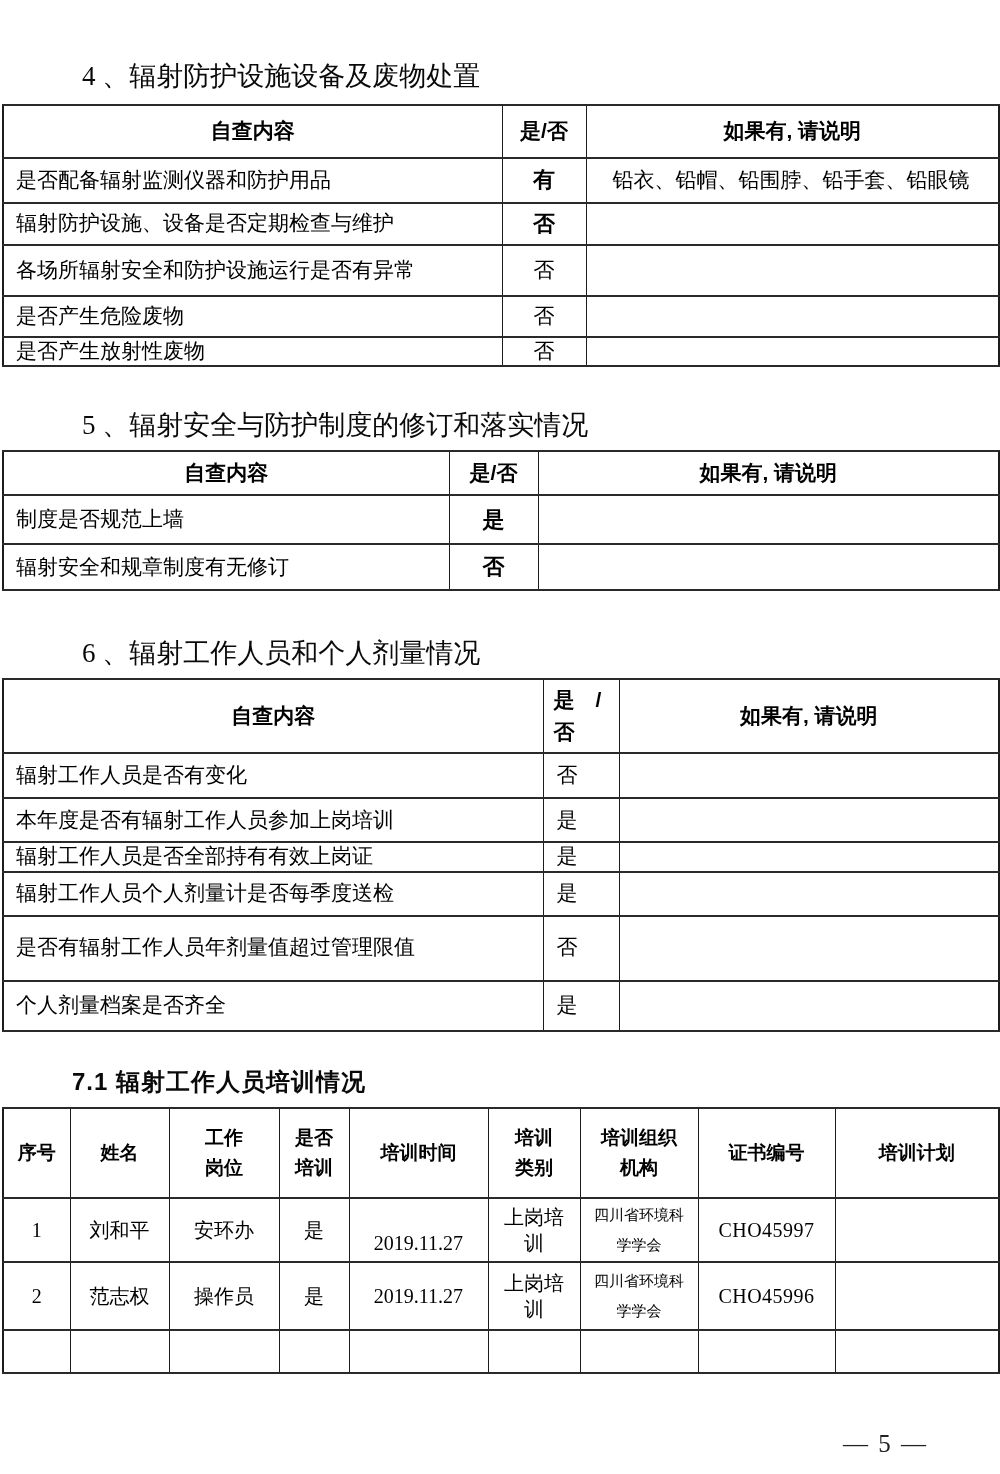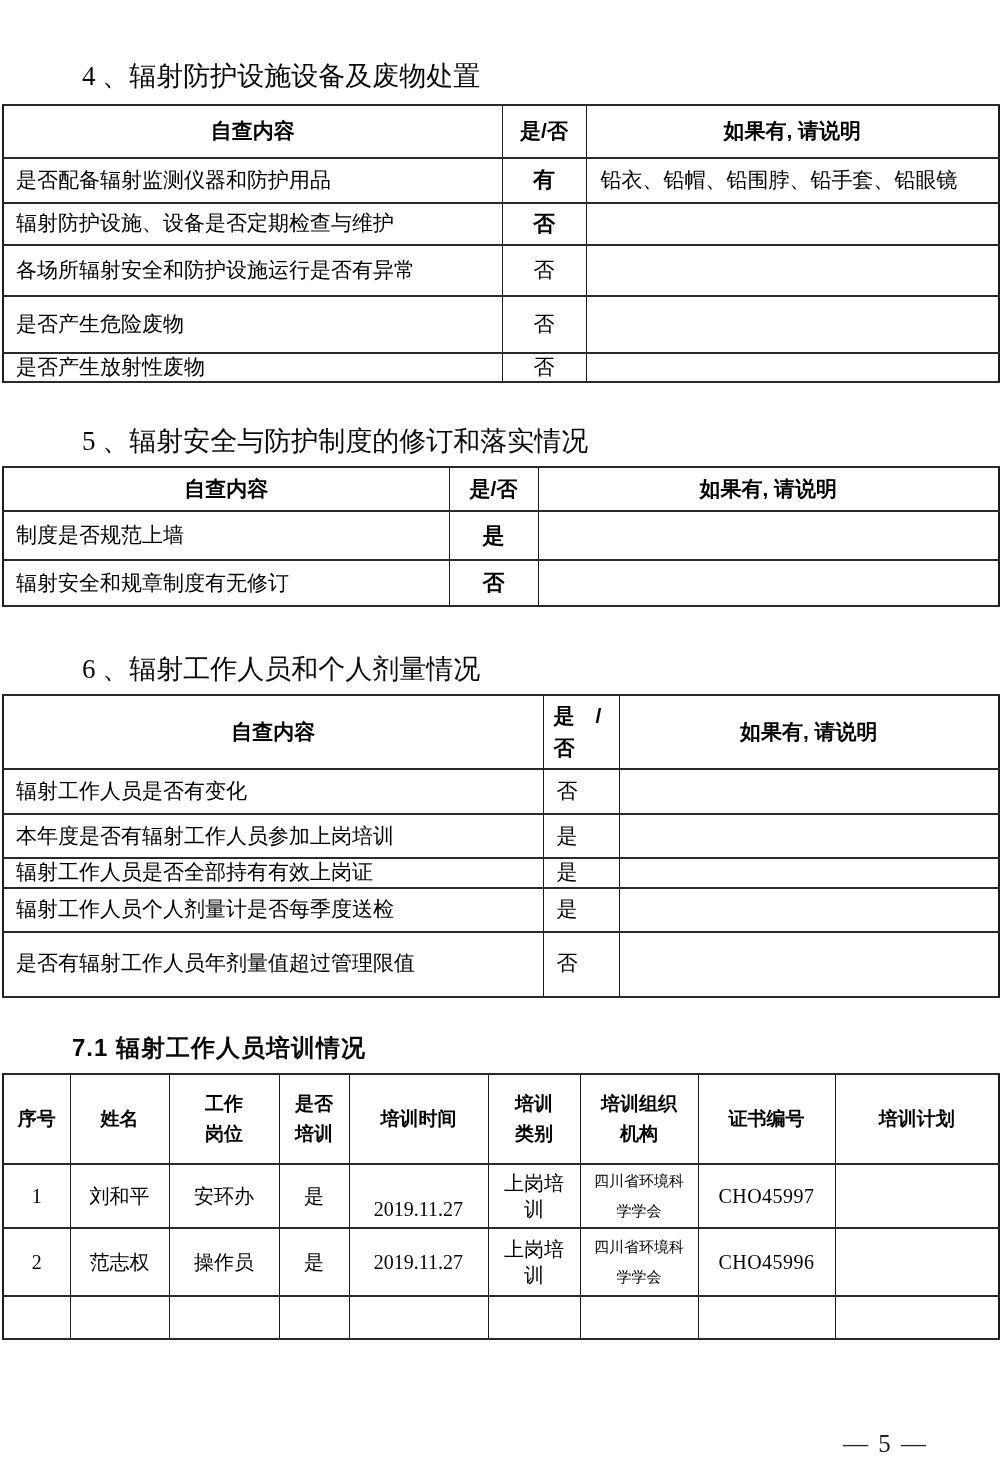--- a/index.html
+++ b/index.html
@@ -29,21 +29,21 @@
   }
   th{
     font-family:"Liberation Sans","DejaVu Sans",sans-serif;
     font-weight:700;font-size:21px;text-align:center;line-height:1.35;
   }
   td{font-size:21px;line-height:1.3;}
   td.item{text-align:left;padding-left:12px;}
   td.ans{text-align:center;}
   td.ans-left{text-align:left;padding-left:13px;}
   td.ans-bold{font-weight:700;font-size:22px;}
-  td.note{text-align:left;padding-left:14px;border-radius:7px;}
+  td.note{text-align:left;padding-left:26px;border-radius:7px;}
   th.yn-left{text-align:left;padding-left:10px;line-height:1.55;}
   
   .mt-t4{margin-top:10px;}
   .t5-title{margin-top:40px;}
   .mt-t5{margin-top:7px;}
   .t6-title{margin-top:44px;}
   .mt-t6{margin-top:7px;}
   .t71-title{margin-top:32px;}
   .mt-t71{margin-top:7px;}
   
@@ -85,21 +85,21 @@
     <tr style="height:42px">
       <td class="item">辐射防护设施、设备是否定期检查与维护</td>
       <td class="ans ans-bold">否</td>
       <td class="note"></td>
     </tr>
     <tr style="height:51px">
       <td class="item">各场所辐射安全和防护设施运行是否有异常</td>
       <td class="ans">否</td>
       <td class="note"></td>
     </tr>
-    <tr style="height:57px">
+    <tr style="height:41px">
       <td class="item">是否产生危险废物</td>
       <td class="ans">否</td>
       <td class="note"></td>
     </tr>
     <tr style="height:28px">
       <td class="item">是否产生放射性废物</td>
       <td class="ans">否</td>
       <td class="note"></td>
     </tr>
   </tbody>
@@ -161,20 +161,25 @@
       <td class="note"></td>
     </tr>
     <tr style="height:44px">
       <td class="item">辐射工作人员个人剂量计是否每季度送检</td>
       <td class="ans-left">是</td>
       <td class="note"></td>
     </tr>
     <tr style="height:65px">
       <td class="item">是否有辐射工作人员年剂量值超过管理限值</td>
       <td class="ans-left">否</td>
+      <td class="note"></td>
+    </tr>
+    <tr style="height:50px">
+      <td class="item">个人剂量档案是否齐全</td>
+      <td class="ans-left">是</td>
       <td class="note"></td>
     </tr>
   </tbody>
     </table>
 
   <div class="sec-title bold-sans t71-title">7.1 辐射工作人员培训情况</div>
   <table class="mt-t71 t71">
     <colgroup>
       <col style="width:67px">
         <col style="width:99px">

